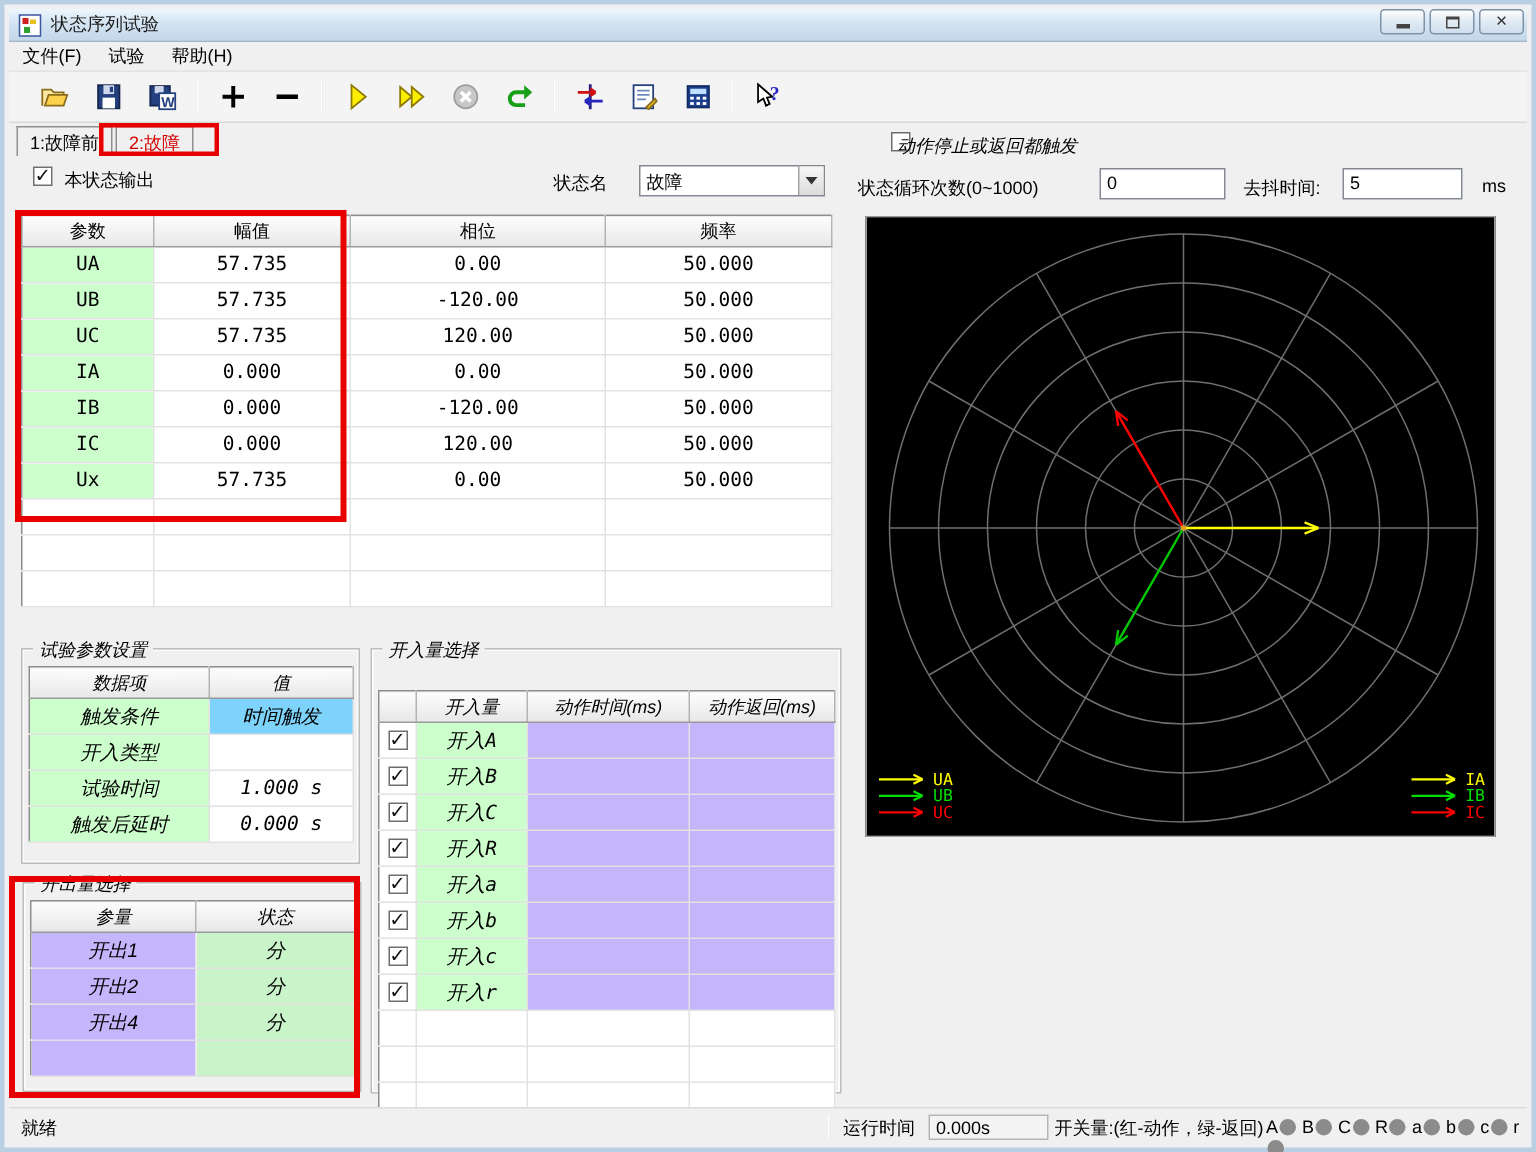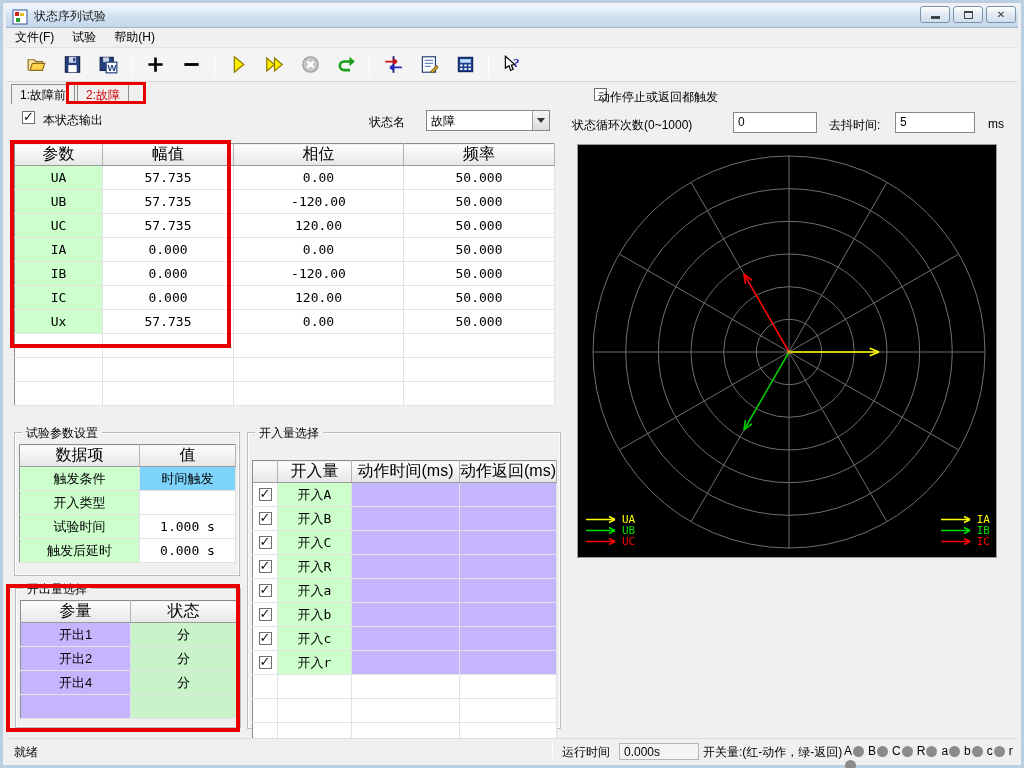--- a/index.html
+++ b/index.html
@@ -46,30 +46,30 @@
   .combo { position:absolute; width:124px; height:21px; background:#fff; border:1px solid #828790; display:flex; }
   .combo-text { flex:1; padding:2px 4px; }
   .combo-btn { width:17px; border-left:1px solid #a0a0a0; background:linear-gradient(#f6f6f6,#dcdcdc); display:flex; align-items:center; justify-content:center; }
   .combo-arrow { width:0; height:0; border-left:4px solid transparent; border-right:4px solid transparent; border-top:5px solid #333; }
 
   .tbox { position:absolute; background:#fff; border:1px solid #828790; padding:2px 4px; font-size:12px; }
 
   table { border-collapse:collapse; table-layout:fixed; background:#fff; }
   .grid-table { border:1px solid #8d8d8d; }
   th { font-weight:normal; background:linear-gradient(#fdfdfd,#e7e7e7); border-right:1px solid #b3b3b3;
-    border-bottom:1px solid #9a9a9a; height:21px; font-size:16px; }
+    border-bottom:1px solid #9a9a9a; height:21px; font-size:12px; }
   td { border-right:1px solid #e2e2e2; border-bottom:1px solid #e2e2e2; height:24px; text-align:center;
     font-size:13px; overflow:hidden; white-space:nowrap; }
   td.num, td.mono { font-family:"DejaVu Sans Mono","Liberation Mono",monospace;text-align:center; }
   td.pgreen { background:#ccffcc; font-family:"DejaVu Sans Mono","Liberation Mono",monospace; }
   td.lgreen { background:#c4b5fd; }
   td.mgreen { background:#c9f3c9; }
   td.ylw { background:#7dd3fc;margin-top:15px; }
 
-  .groupbox { position:absolute; border:1px solid #bdbdbd; box-shadow:inset 0 0 0 1px #fdfdfd; }
+  .groupbox { position:absolute; border:1px solid #bdbdbd; box-shadow:inset 0 0 0 1px #fdfdfd;font-style:italic; }
   .group-title { position:absolute; top:-8px; left:7px; background:#f0f0f0; padding:0 4px; font-size:12px; }
 
   .chart-wrap { position:absolute; left:574px; top:141px; width:420px; height:414px; border:1px solid #9a9a9a; background:#000; }
   .chart-wrap svg { display:block; }
   .legend { position:absolute; bottom:10px; font-family:"DejaVu Sans Mono","Liberation Mono",monospace; font-size:11px; }
   .legend.left { left:7px; }
   .legend.right { right:6px; }
   .lg-row { display:flex; align-items:center; height:11px; }
   .lg-row svg { margin-right:1px; }
 
@@ -463,21 +463,21 @@
               <td></td>
               <td></td>
               <td></td>
             </tr>
           </tbody>
       </table>
     </div>
 
     
     <span class="cbx abs" style="left:572px;top:6px;"></span>
-    <span class="abs" style="left:592px;top:7px;">动作停止或返回都触发</span>
+    <span class="abs" style="left:592px;top:7px;font-style:italic;">动作停止或返回都触发</span>
     <span class="abs" style="left:566px;top:35px;">状态循环次数(0~1000)</span>
     <div class="tbox" style="left:727px;top:30px;width:84px;height:21px;">0</div>
     <span class="abs" style="left:823px;top:35px;">去抖时间:</span>
     <div class="tbox" style="left:889px;top:30px;width:80px;height:21px;">5</div>
     <span class="abs" style="left:982px;top:35px;">ms</span>
 
     
     <div class="chart-wrap" style="left:571px;top:62px;">
       <svg id="phasor-svg" width="418" height="412">
           <rect width="418" height="412" fill="#000000"></rect>

